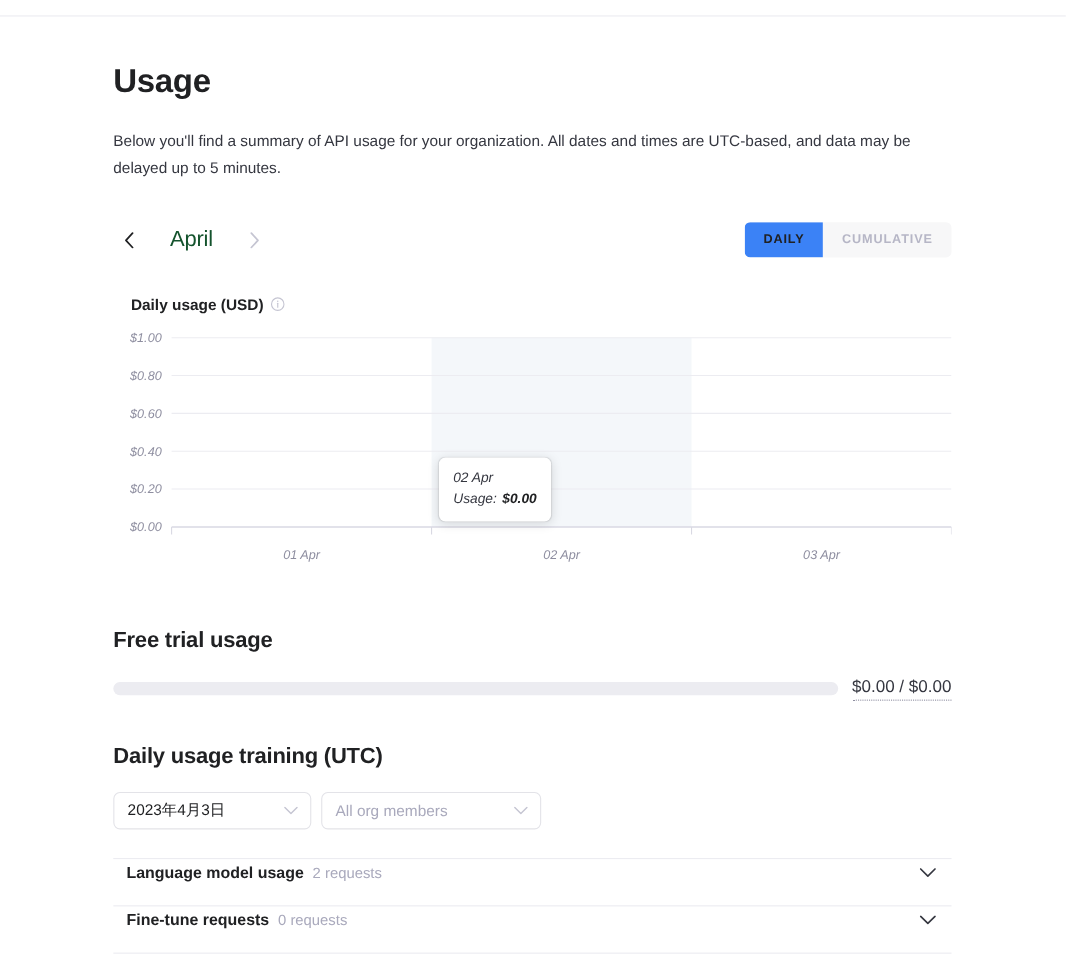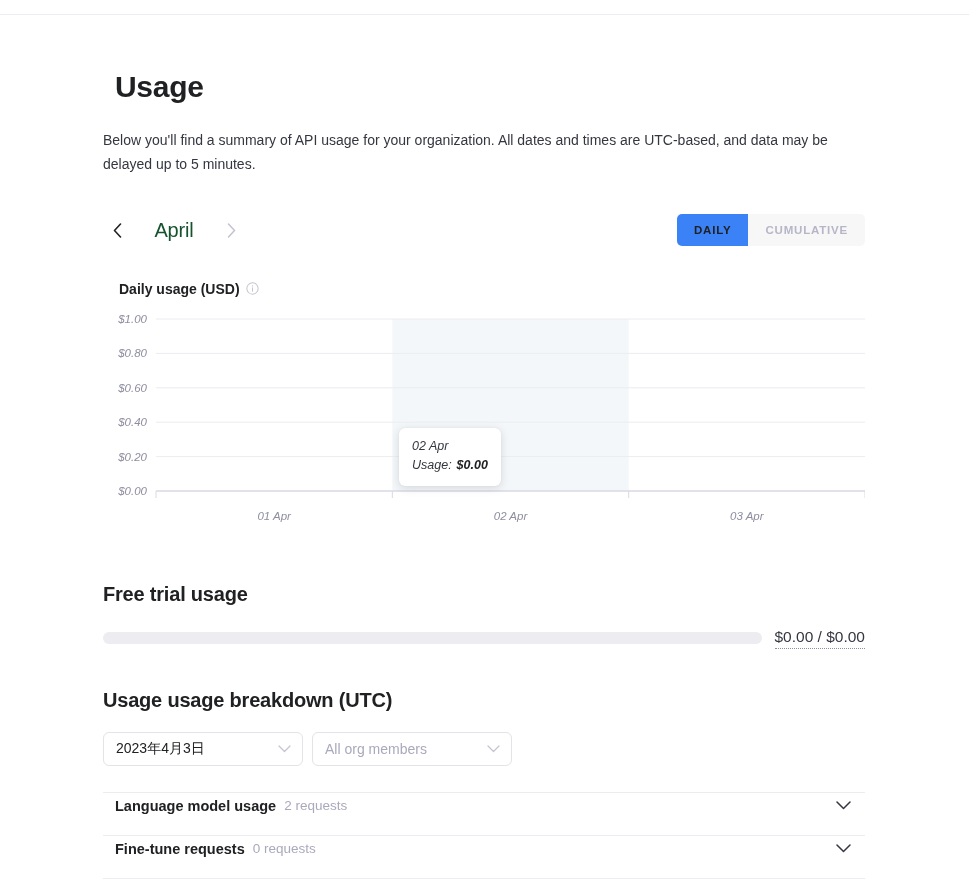--- a/index.html
+++ b/index.html
@@ -14,21 +14,21 @@
   #app { position: relative; width: 969px; height: 888px; background: #fff; }
 
   .topbar-rule {
     position: absolute; left: 0; top: 14px;
     width: 969px; height: 1px; background: #ececf1;
   }
 
   .content { position: absolute; left: 103px; top: 0; width: 762px; }
 
   .page-title {
-    margin: 12px; padding-top: 56px;
+    margin: 0; padding-top: 56px;
     font-size: 30px; font-weight: 700; letter-spacing: -0.3px;
     color: #202123; line-height: 1.25;
   }
 
   .page-desc {
     margin: 22px 0 0 0; width: 740px;
     font-size: 14px; line-height: 1.72; color: #353740;
     font-weight: 400;
   }
 
@@ -105,21 +105,21 @@
   .breakdown-title {
     margin-top: 40px; font-size: 20px; font-weight: 700;
     color: #202123; letter-spacing: -0.2px;
   }
   .selects { margin-top: 20px; display: flex; gap: 9px; }
   .select {
     height: 34px; border: 1px solid #e3e3e8; border-radius: 6px;
     background: #fff; display: flex; align-items: center;
     padding: 0 11px 0 12px; cursor: pointer; gap: 10px;
   }
-  .select.date { width: 200px; }
+  .select.date { width: 180px; }
   .select.members { width: 200px; }
   .select-text { flex: 1; font-size: 14px; color: #202123; }
   .select-text.placeholder { color: #a9a9bc; }
   .select-chev { color: #c5c5d2; display: flex; }
 
   .acc-list { margin-top: 26px; border-top: 1px solid #ececf1; }
   .acc-item {
     border-bottom: 1px solid #ececf1;
     height: 43px; display: flex; align-items: center; cursor: pointer;
     padding: 0 14px 16px 12px;
@@ -208,21 +208,21 @@
     </div>
 
     <div class="section-title">Free trial usage</div>
     <div class="trial-row">
       <div class="progress-track">
         <div class="progress-fill" id="trial-fill" style="width: 0%;"></div>
       </div>
       <span class="trial-amount">$0.00 / $0.00</span>
     </div>
 
-    <div class="breakdown-title">Usage usage breakdown (UTC)</div>
+    <div class="breakdown-title">Daily usage training (UTC)</div>
 
     <div class="selects">
       <div class="select date">
         <span class="select-text">2023年4月3日</span>
         <span class="select-chev">
           <svg width="13" height="8" viewBox="0 0 13 8" fill="none">
             <path d="M1 1L6.5 6.5L12 1" stroke="currentColor" stroke-width="1.3" stroke-linecap="round" stroke-linejoin="round"></path>
           </svg>
         </span>
       </div>

